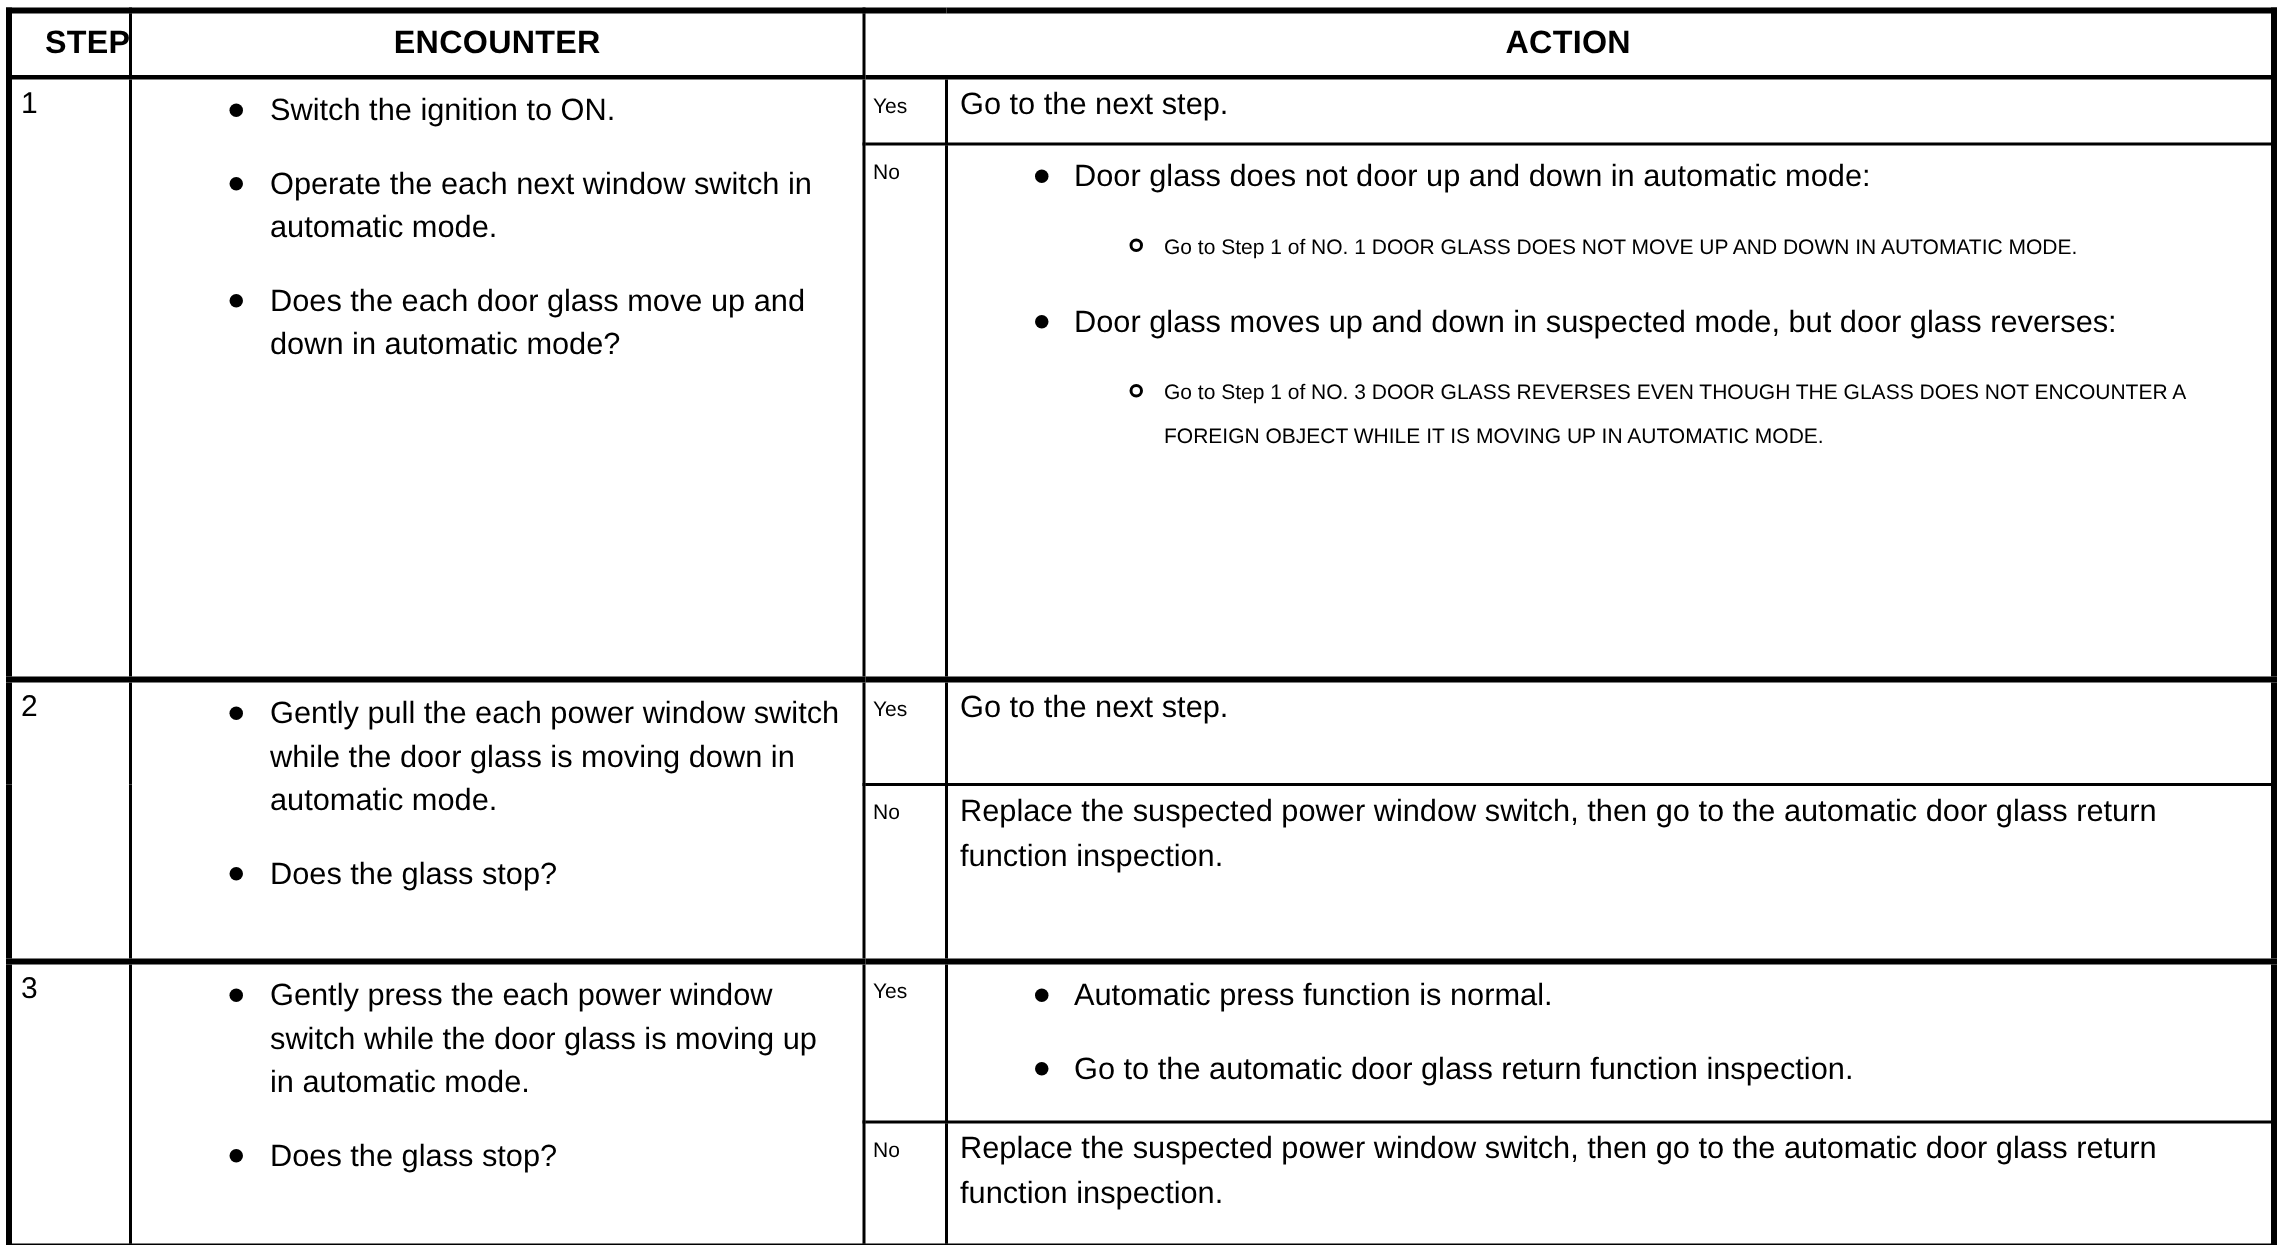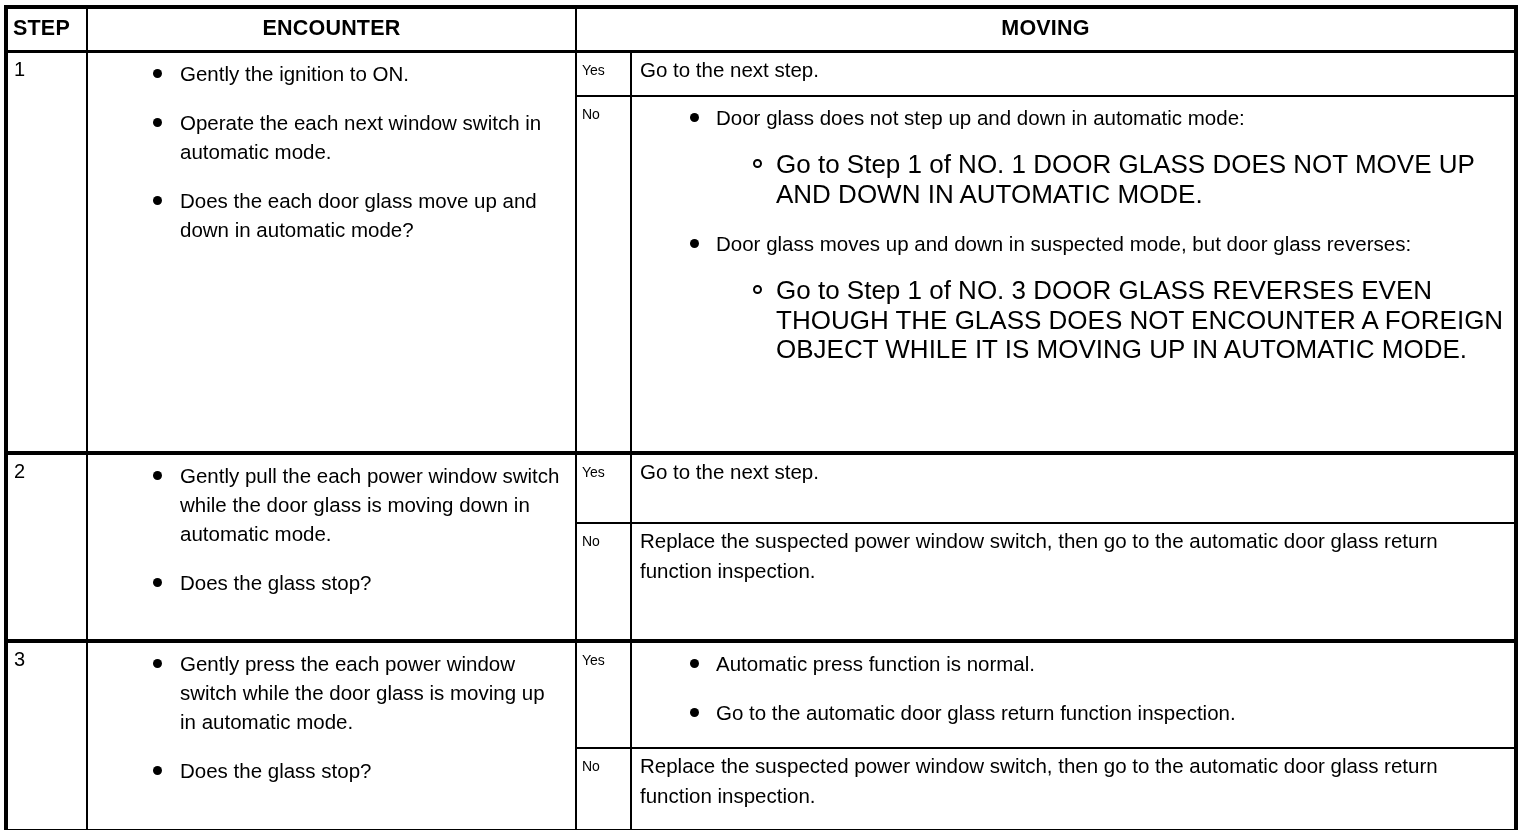--- a/index.html
+++ b/index.html
@@ -45,21 +45,21 @@
     border-bottom-width: 2px;
   }
   .hdr-text {
     font-size: 21.5px;
     font-weight: bold;
     letter-spacing: 0.2px;
     line-height: 38px;
     padding: 0 4px;
     white-space: nowrap;
   }
-  .hdr-step { text-align: left; padding-left: 5px; }
+  .hdr-step { text-align: left; padding-left: 22px; }
   .hdr-center { text-align: center; }
 
   
   .step-num {
     font-size: 20px;
     line-height: 22px;
     padding: 5px 0 0 6px;
   }
   .yn-label {
     font-size: 14px;
@@ -110,21 +110,21 @@
   td.act ul.blist { padding-left: 44px; }
 
   
   ul.sublist {
     list-style: none;
     margin: 18px 0 0 0;
     padding-left: 34px;
   }
   ul.sublist > li {
     position: relative;
-    font-size: 26px;
+    font-size: 14px;
     line-height: 29.5px;
     padding-left: 26px;
     margin: 0;
   }
   ul.sublist > li .bullet-open {
     position: absolute;
     left: 3px;
     top: 9px;
     width: 9px;
     height: 9px;
@@ -149,34 +149,34 @@
     <tbody>
 
       <tr class="header-row">
         <td>
           <div class="hdr-text hdr-step">STEP</div>
         </td>
         <td>
           <div class="hdr-text hdr-center">ENCOUNTER</div>
         </td>
         <td colspan="2">
-          <div class="hdr-text hdr-center">MOVING</div>
+          <div class="hdr-text hdr-center">ACTION</div>
         </td>
       </tr>
 
       <tr>
         <td rowspan="2" style="border-top-width:3px;">
           <div class="step-num">1</div>
         </td>
         <td rowspan="2" class="insp" style="border-top-width:3px;height:398px;">
           <div class="cell-pad">
             <ul class="blist">
               <li>
                 <span class="bullet"></span>
-                <span>Gently the ignition to ON.</span>
+                <span>Switch the ignition to ON.</span>
               </li>
               <li>
                 <span class="bullet"></span>
                 <span>Operate the each next window switch in automatic mode.</span>
               </li>
               <li>
                 <span class="bullet"></span>
                 <span>Does the each door glass move up and down in automatic mode?</span>
               </li>
             </ul>
@@ -192,21 +192,21 @@
 
       <tr>
         <td>
           <div class="yn-label">No</div>
         </td>
         <td class="act">
           <div class="cell-pad">
             <ul class="blist">
               <li>
                 <span class="bullet"></span>
-                <span>Door glass does not step up and down in automatic mode:</span>
+                <span>Door glass does not door up and down in automatic mode:</span>
                 <ul class="sublist">
                   <li>
                     <span class="bullet-open"></span>
                     <span>Go to Step 1 of NO. 1 DOOR GLASS DOES NOT MOVE UP AND DOWN IN AUTOMATIC MODE.</span>
                   </li>
                 </ul>
               </li>
               <li>
                 <span class="bullet"></span>
                 <span>Door glass moves up and down in suspected mode, but door glass reverses:</span>

